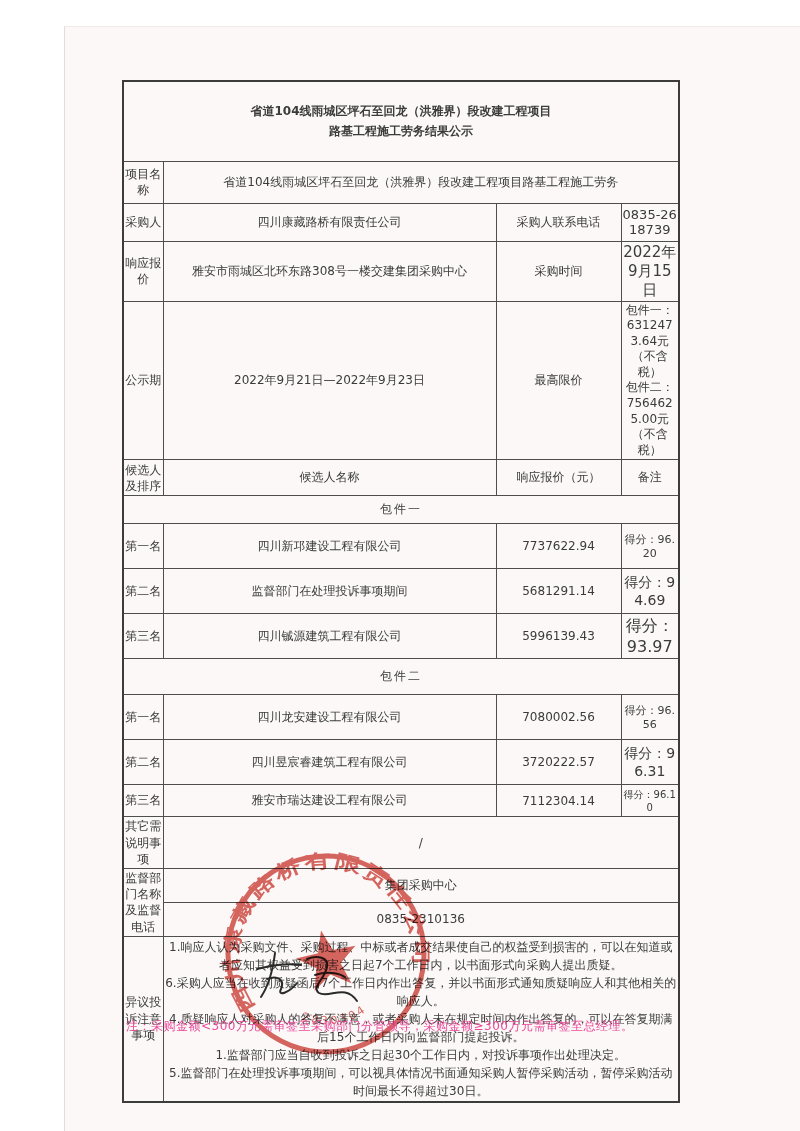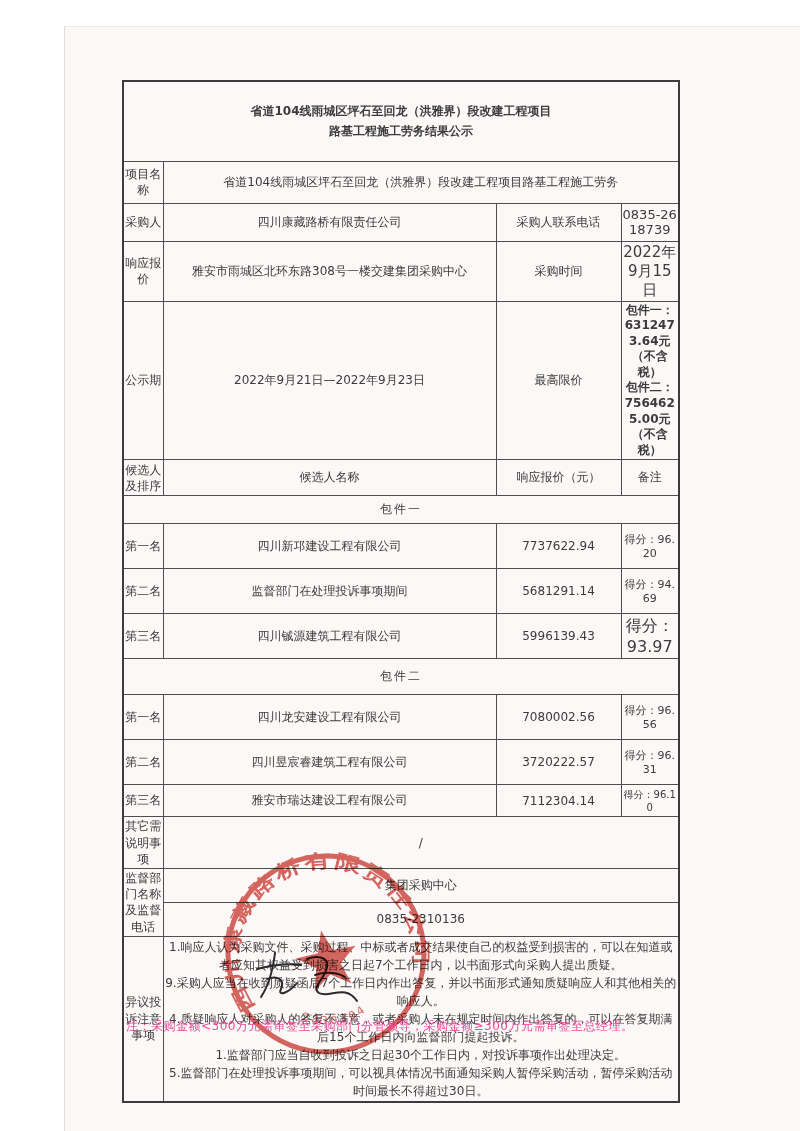--- a/index.html
+++ b/index.html
@@ -25,21 +25,21 @@
     font-size:12px;color:#3b3b3b;
     text-align:center;vertical-align:middle;
     padding:1px;word-break:break-all;
   }
   td.title-cell{
     font-size:17px;font-weight:bold;color:#2e2e2e;
     line-height:1.7;padding:6px 30px;
   }
   td.lbl{font-size:12px;line-height:1.35;padding:2px 1px;}
   td.val-left{text-align:left;padding-left:8px;}
-  td.maxprice{font-size:10px;line-height:1.3;padding:1px;font-weight:bold;}
+  td.maxprice{font-size:10px;line-height:1.3;padding:1px;}
   td.band{font-size:12.5px;letter-spacing:2px;}
   td.objection-text{
     text-align:left;font-size:12px;line-height:1.5;padding:3px 6px;
     vertical-align:top;
   }
   .footnote{
     position:absolute;left:126px;top:1018px;width:556px;
     font-size:12px;color:#ec4899;letter-spacing:0.5px;
   }
   .stamp{
@@ -117,21 +117,21 @@
   <tr style="height:45px">
     <td>第一名</td>
     <td>四川新邛建设工程有限公司</td>
     <td>7737622.94</td>
     <td style="font-size:11px">得分：96.20</td>
   </tr>
   <tr style="height:45px">
     <td>第二名</td>
     <td>监督部门在处理投诉事项期间</td>
     <td>5681291.14</td>
-    <td style="font-size:11px">得分：94.69</td>
+    <td style="font-size:14px">得分：94.69</td>
   </tr>
   <tr style="height:45px">
     <td>第三名</td>
     <td>四川铖源建筑工程有限公司</td>
     <td>5996139.43</td>
     <td style="font-size:16px">得分：93.97</td>
   </tr>
 
   <tr style="height:36px">
     <td colspan="4" class="band">包件二</td>
@@ -139,21 +139,21 @@
   <tr style="height:45px">
     <td>第一名</td>
     <td>四川龙安建设工程有限公司</td>
     <td>7080002.56</td>
     <td style="font-size:11px">得分：96.56</td>
   </tr>
   <tr style="height:45px">
     <td>第二名</td>
     <td>四川昱宸睿建筑工程有限公司</td>
     <td>3720222.57</td>
-    <td style="font-size:11px">得分：96.31</td>
+    <td style="font-size:14px">得分：96.31</td>
   </tr>
   <tr style="height:32px">
     <td>第三名</td>
     <td>雅安市瑞达建设工程有限公司</td>
     <td>7112304.14</td>
     <td style="font-size:10px">得分：96.10</td>
   </tr>
 
   <tr style="height:46px">
     <td class="lbl">其它需说明事项</td>
@@ -165,21 +165,21 @@
     <td colspan="3">集团采购中心</td>
   </tr>
   <tr style="height:31px">
     <td colspan="3">0835-2310136</td>
   </tr>
 
   <tr style="height:135px">
     <td class="lbl">异议投诉注意事项</td>
     <td colspan="3" class="objection-text">
           <div>1.响应人认为采购文件、采购过程、中标或者成交结果使自己的权益受到损害的，可以在知道或者应知其权益受到损害之日起7个工作日内，以书面形式向采购人提出质疑。</div>
-          <div>9.采购人应当在收到质疑函后7个工作日内作出答复，并以书面形式通知质疑响应人和其他相关的响应人。</div>
+          <div>6.采购人应当在收到质疑函后7个工作日内作出答复，并以书面形式通知质疑响应人和其他相关的响应人。</div>
           <div>4.质疑响应人对采购人的答复不满意，或者采购人未在规定时间内作出答复的，可以在答复期满后15个工作日内向监督部门提起投诉。</div>
           <div>1.监督部门应当自收到投诉之日起30个工作日内，对投诉事项作出处理决定。</div>
           <div>5.监督部门在处理投诉事项期间，可以视具体情况书面通知采购人暂停采购活动，暂停采购活动时间最长不得超过30日。</div>
         </td>
   </tr>
 
 </tbody>
   </table>
 
 <svg class="sig-left-svg" viewBox="0 0 130 80">

